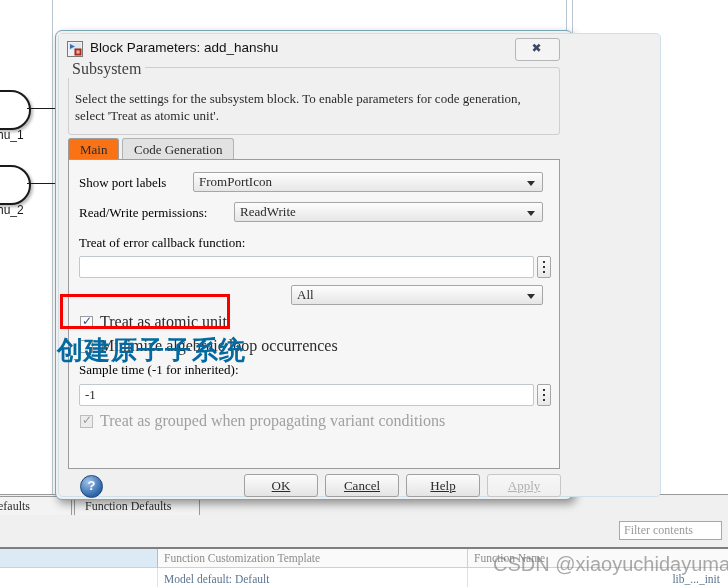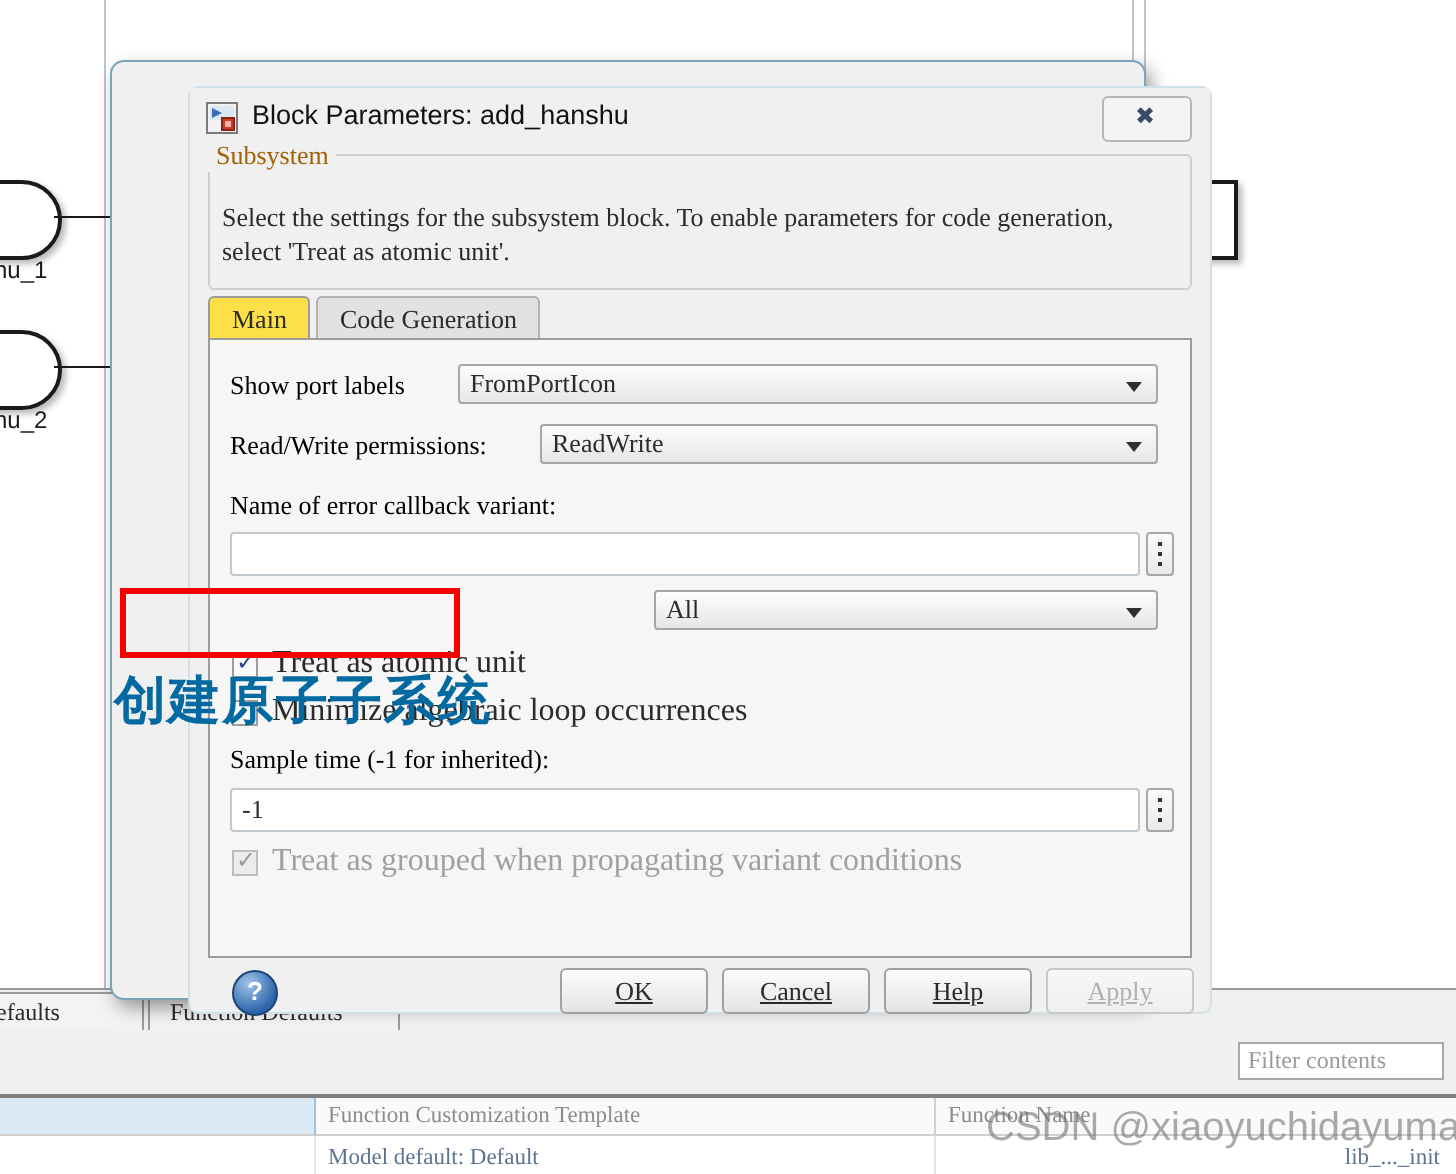--- a/index.html
+++ b/index.html
@@ -160,27 +160,26 @@
     width: 518px;
     height: 470px;
     background: #f0f0f0;
     border: 1px solid #7aa5b5;
     border-radius: 7px;
     box-shadow: 3px 4px 9px rgba(0,0,0,0.38);
     box-sizing: border-box;
   }
   #dialog-inner {
     position: absolute;
-    left: 2px; top: 12px;
-    width: 512px; height: 464px;
+    left: 2px; top: 2px;
+    width: 603px; height: 464px;
     border: 1px solid #cfe0e8;
     border-radius: 5px;
     background: #f0f0f0;
     box-sizing: border-box;
-    margin-left: 36px;
   }
   #titlebar {
     position: absolute;
     left: 0; top: 0;
     width: 510px;
     height: 30px;
     background: #f0f0f0;
   }
   #title-icon {
     position: absolute;
@@ -222,22 +221,22 @@
     border: 1px solid #cfcfcf;
     border-radius: 3px;
     background: #f0f0f0;
     box-sizing: border-box;
   }
   #subsystem-legend {
     position: absolute;
     left: 9px; top: 26px;
     background: #f0f0f0;
     padding: 0 4px;
-    font-size: 13px;
-    color: #a16207;
+    font-size: 16px;
+    color: #404040;
     font-family: "Liberation Serif", serif;
   }
   #subsystem-desc {
     position: absolute;
     left: 16px; top: 56px;
     width: 470px;
     font-size: 13px;
     line-height: 17px;
     color: #2b2b2b;
     font-family: "Liberation Serif", serif;
@@ -257,21 +256,21 @@
     padding: 0 11px;
     font-size: 13px;
     font-family: "Liberation Serif", serif;
     color: #2b2b2b;
     border: 1px solid #b3b3b3;
     border-bottom: none;
     border-radius: 3px 3px 0 0;
     box-sizing: border-box;
     cursor: pointer;
   }
-  .tab.active { background: #fde047; border-color:#9c9c9c; }
+  .tab.active { background: #f97316; border-color:#9c9c9c; }
   .tab.inactive { background: #e2e2e2; }
   #tab-main { left: 0; }
   #tab-codegen { left: 54px; }
 
   
   #panel {
     position: absolute;
     left: 9px; top: 125px;
     width: 492px; height: 310px;
     background: #f6f6f6;
@@ -534,21 +533,21 @@
         <div class="combo-text">FromPortIcon</div>
         <div class="combo-arrow"></div>
       </div>
 
       <div class="row-label" style="left:10px; top:45px;">Read/Write permissions:</div>
       <div class="combo" style="left:165px; top:42px; width:309px;">
         <div class="combo-text">ReadWrite</div>
         <div class="combo-arrow"></div>
       </div>
 
-      <div class="row-label" style="left:10px; top:75px;">Name of error callback variant:</div>
+      <div class="row-label" style="left:10px; top:75px;">Treat of error callback function:</div>
       <input class="textinput" style="left: 10px; top: 96px; width: 455px;" type="text">
       <div class="dots-btn" style="left:468px; top:96px;">
         <div class="dots-inner"></div>
       </div>
 
       <div class="combo" style="left:222px; top:125px; width:252px;">
         <div class="combo-text">All</div>
         <div class="combo-arrow"></div>
       </div>
 

